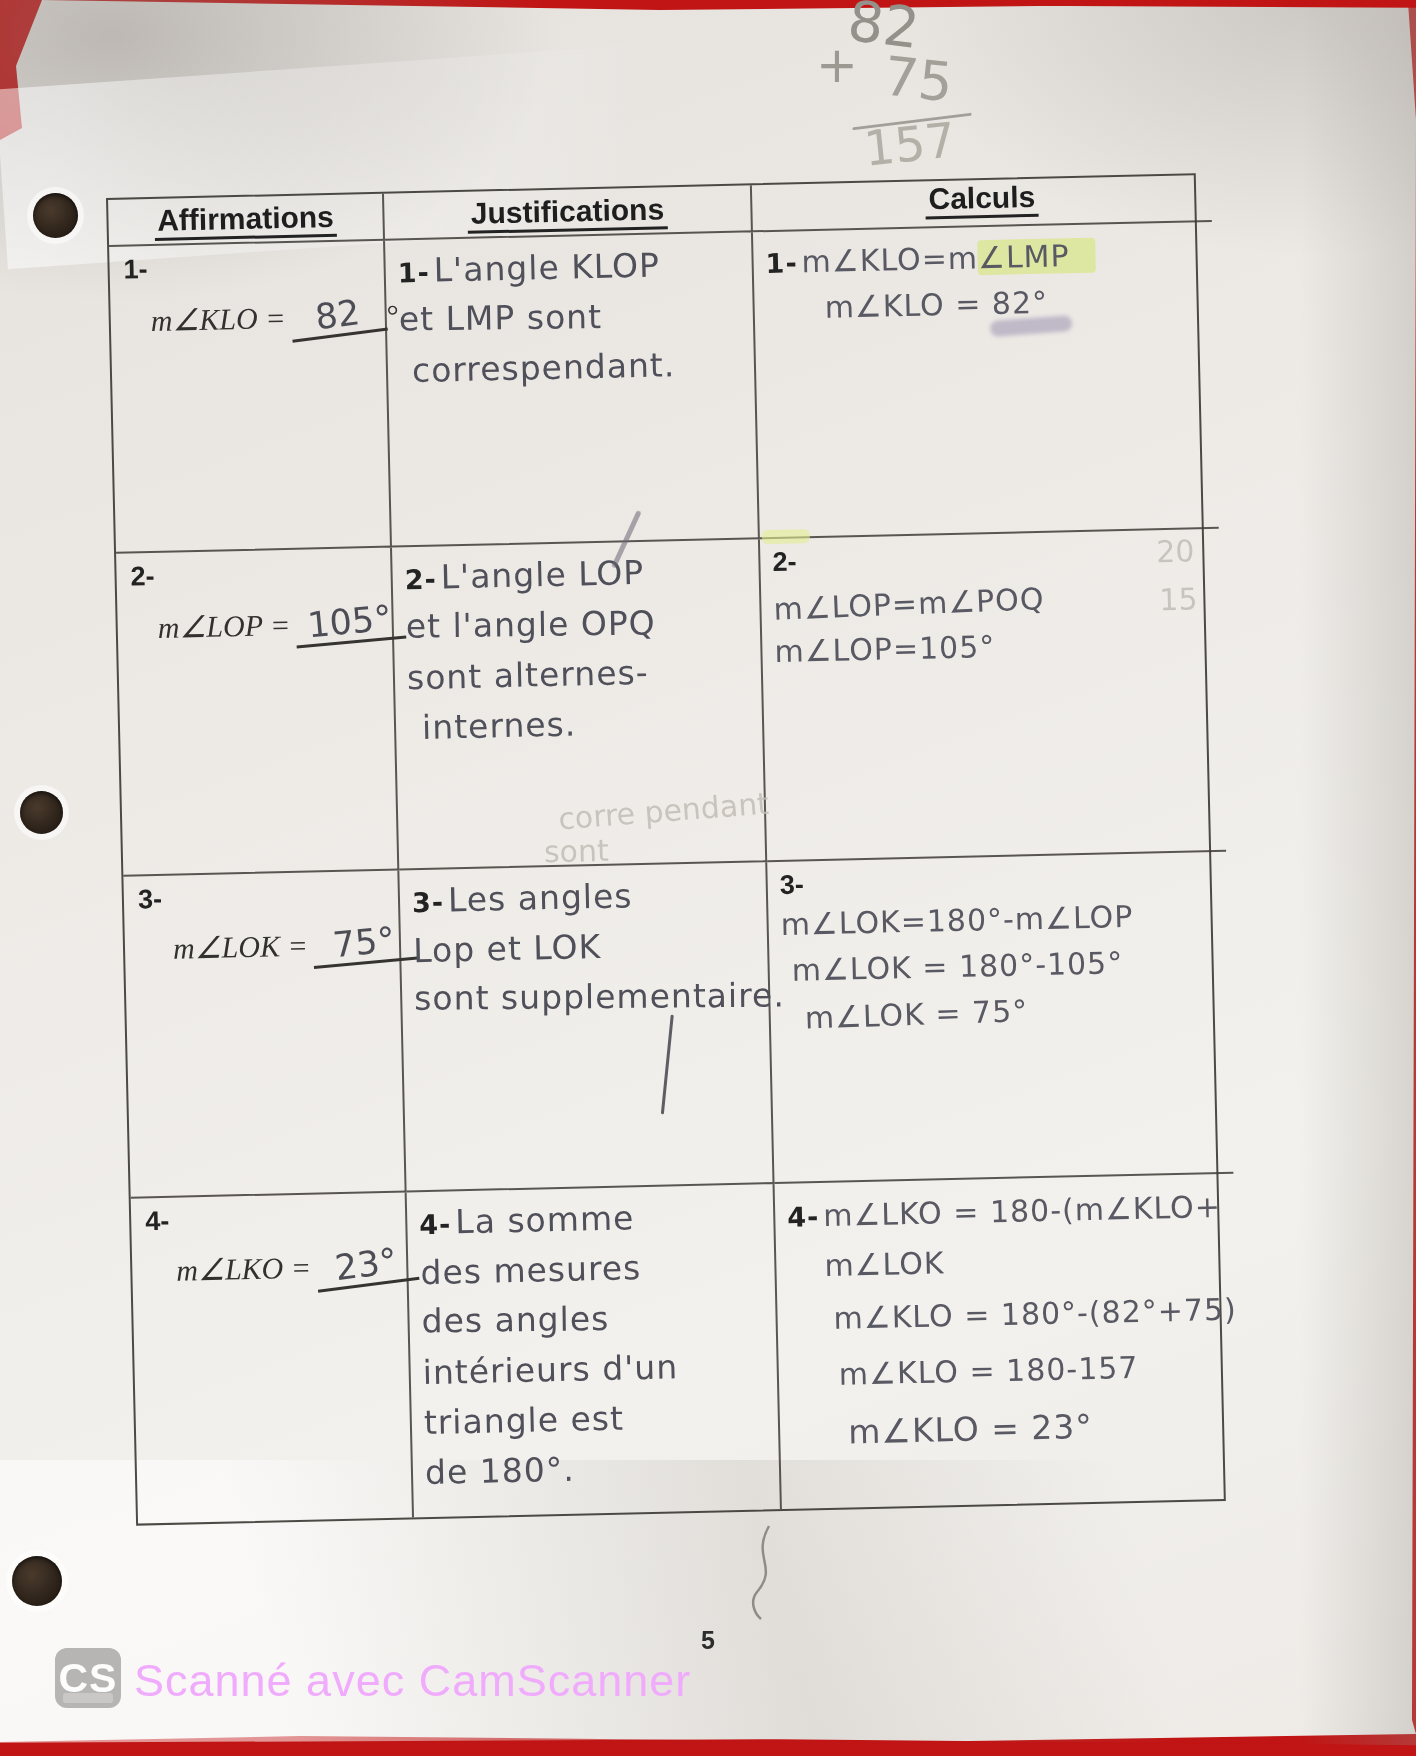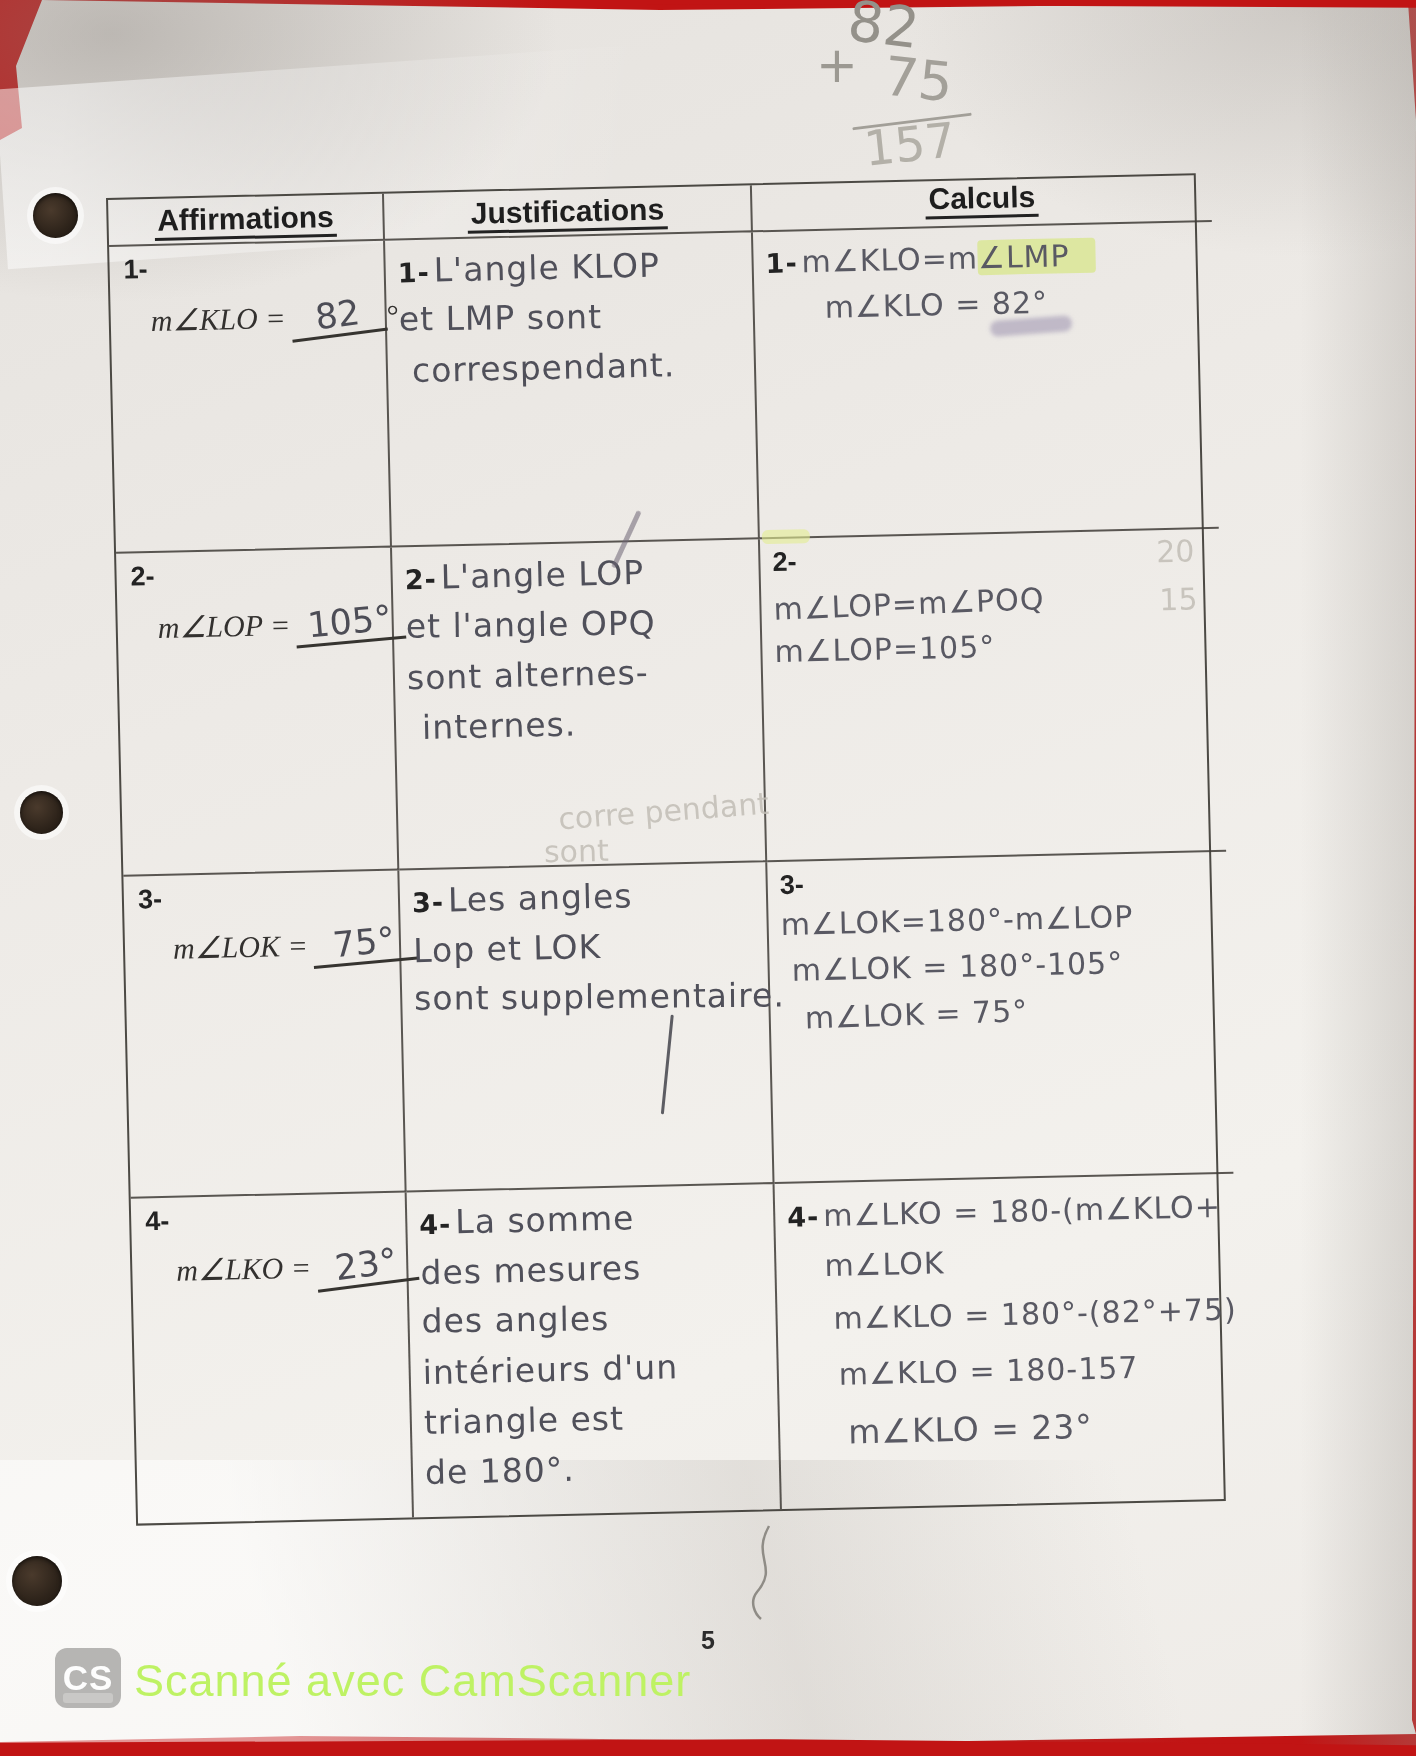--- a/index.html
+++ b/index.html
@@ -37,22 +37,22 @@
   .aff{padding:8px 0 0 14px;}
   .jus{padding:6px 0 0 12px;}
   .cal{padding:8px 0 0 12px;}
   .hole{position:absolute;border-radius:50%;background:radial-gradient(circle at 40% 38%,#4a3a2c 0%,#2d231a 60%,#201913 100%);
         box-shadow:0 0 0 6px rgba(255,255,255,.55), inset 0 2px 4px rgba(0,0,0,.6);}
   .redpatch{position:absolute;background:#c11414;}
   .wm-logo{position:absolute;left:55px;top:1648px;width:66px;height:60px;background:#b6b5b3;
            border-radius:12px;display:flex;align-items:center;justify-content:center;}
   .wm-logo:after{content:"";position:absolute;left:8px;bottom:5px;width:50px;height:10px;
                  background:#c9c8c6;border-radius:3px;}
-  .wm-logo span{color:#fdfdfd;font-weight:bold;font-size:35px;letter-spacing:1px;}
-  .wm-text{position:absolute;left:134px;top:1655px;font-size:45px;color:#bef264;letter-spacing:1px;}
+  .wm-logo span{color:#fdfdfd;font-weight:bold;font-size:41px;letter-spacing:1px;}
+  .wm-text{position:absolute;left:134px;top:1655px;font-size:45px;color:#f0abfc;letter-spacing:1px;}
   .pageno{position:absolute;left:701px;top:1626px;font-size:25px;font-weight:bold;color:#2c2c2c;}
   .scratch{position:absolute;font-family:"DejaVu Sans",sans-serif;color:#9a978f;white-space:nowrap;}
   .stroke{position:absolute;background:#63636a;border-radius:3px;}
 </style>
 </head>
 <body>
 
 <div class="photo">
 
   <div class="paper"></div>

